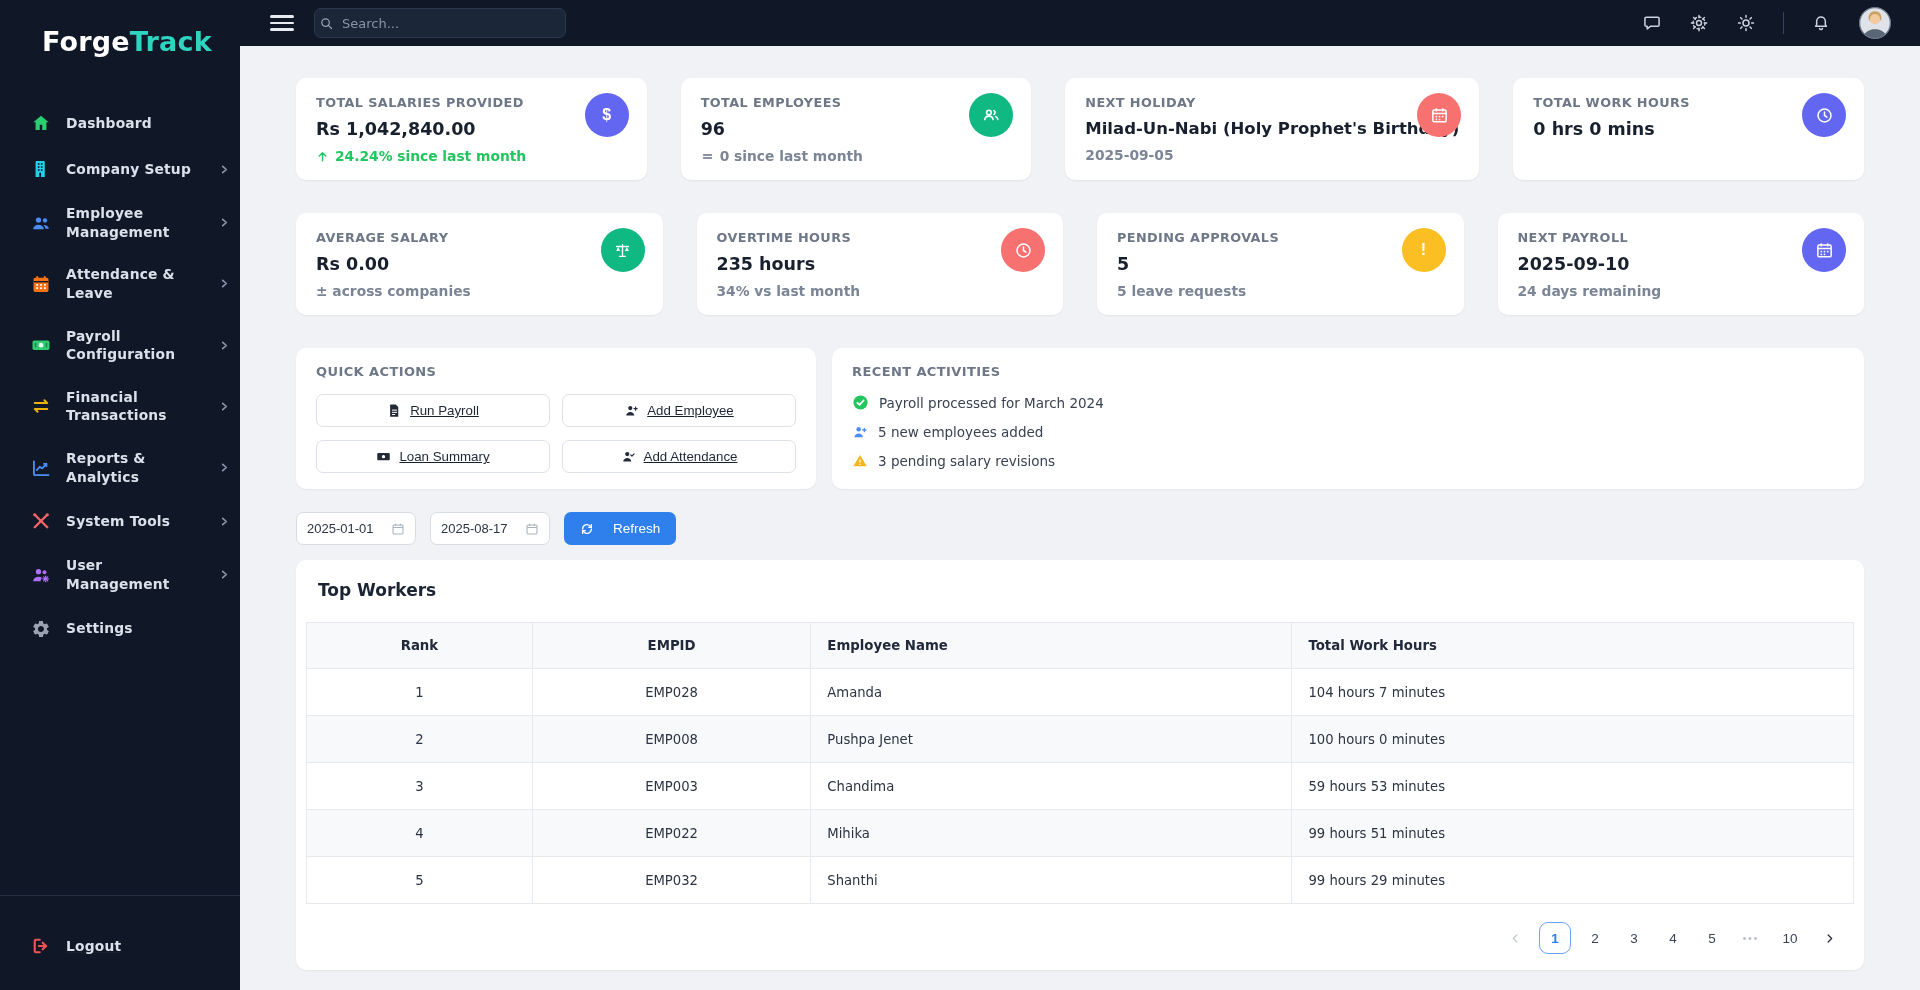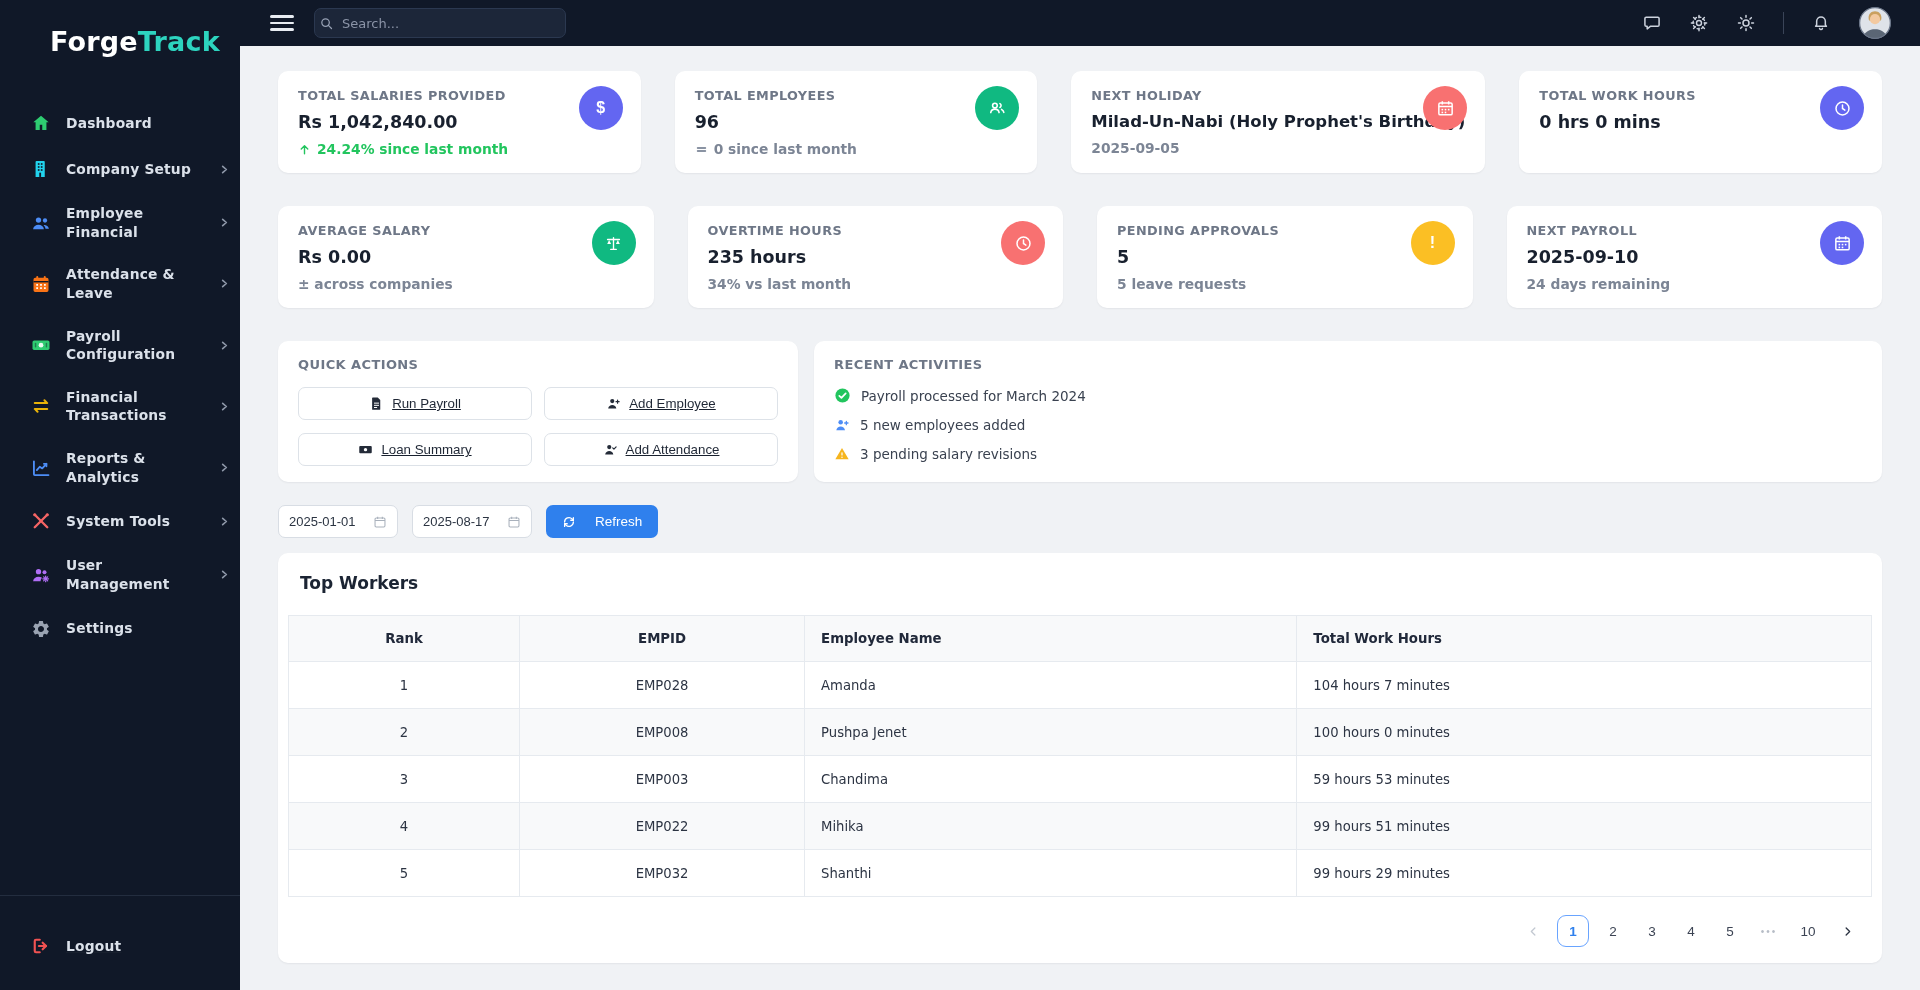--- a/index.html
+++ b/index.html
@@ -5,42 +5,42 @@
   * { margin:0; padding:0; box-sizing:border-box; }
   html,body { width:1920px; height:990px; overflow:hidden; }
   body {
     display:flex;
     font-family:"DejaVu Sans","Liberation Sans",sans-serif;
     background:#f0f2f5;
     color:#18202e;
   }
   
   .sidebar { width:240px; flex:none; background:#101828; display:flex; flex-direction:column; }
-  .logo { padding:26px 0 0 42px; font-size:27px; font-weight:bold; letter-spacing:.2px; color:#fff; white-space:nowrap;margin-left:8px; }
+  .logo { padding:26px 0 0 42px; font-size:27px; font-weight:bold; letter-spacing:.2px; color:#fff; white-space:nowrap; }
   .menu { margin-top:46px; padding:0 4px 0 20px; display:flex; flex-direction:column; gap:6px; }
   .mi { display:flex; align-items:center; gap:14px; padding:9px 6px 9px 10px; border-radius:8px; cursor:pointer; }
   .mi-ic { width:22px; height:22px; flex:none; display:flex; align-items:center; justify-content:center; }
   .mi-label { font-size:13.8px; font-weight:600; color:#dbe1ea; line-height:1.35; letter-spacing:.2px; }
   .mi-chev { margin-left:auto; color:#8e97a8; display:flex; }
   .sidebar-spacer { flex:1; }
   .sidebar-bottom { border-top:1px solid #232d3f; margin:0 0 0 0; padding:30px 12px 24px 20px;text-decoration:underline; }
   
   .main { flex:1; display:flex; flex-direction:column; min-width:0; }
   .topbar { height:46px; flex:none; background:#101828; display:flex; align-items:center; padding:0 28px 0 30px; gap:20px; }
   .hamburger { width:24px; display:flex; flex-direction:column; gap:4px; cursor:pointer; }
   .hamburger span { height:2.6px; border-radius:2px; background:#e8ecf2; }
   .search { width:252px; height:30px; background:#1c2639; border:1px solid #2b3850; border-radius:7px; display:flex; align-items:center; gap:8px; padding:0 4px; color:#97a1b4; }
   .search input { flex:1; min-width:0; background:transparent; border:none; outline:none; color:#c6cdd9; font-size:13px; font-family:inherit; }
   .search input::placeholder { color:#8b94a7; }
   .topbar-right { margin-left:auto; display:flex; align-items:center; gap:27px; }
   .tb-ic { color:#cdd3de; display:flex; cursor:pointer; }
   .tb-divider { width:1px; height:22px; background:#3a4458; }
   .avatar { width:34px; height:34px; border-radius:50%; cursor:pointer; display:flex; }
   
-  .content { flex:1; padding:32px 38px 0; display:flex; flex-direction:column; overflow:hidden;justify-content:center; }
+  .content { flex:1; padding:32px 56px 0; display:flex; flex-direction:column; overflow:hidden; }
   .cards-grid { display:grid; grid-template-columns:repeat(4,1fr); gap:34px; margin-bottom:33px; }
   .stat-card { background:#fff; border-radius:10px; padding:17px 20px 16px; position:relative; box-shadow:0 1px 2px rgba(16,24,40,.06); }
   .stat-label { font-size:12.8px; font-weight:bold; color:#6e7787; letter-spacing:.4px; margin-bottom:9px; white-space:nowrap; }
   .stat-value { font-size:17.5px; font-weight:bold; color:#18202e; margin-bottom:9px; white-space:nowrap; }
   .stat-sub { font-size:13.8px; font-weight:600; color:#7c8595; display:flex; align-items:center; gap:6px; white-space:nowrap; }
   .stat-ic { position:absolute; top:15px; right:18px; width:44px; height:44px; border-radius:50%; display:flex; align-items:center; justify-content:center; color:#fff; }
   .stat-ic .sym { font-size:16px; font-weight:bold; font-family:"Liberation Sans",sans-serif; }
   
   .panels-row { display:flex; gap:16px; margin-bottom:23px; }
   .panel { background:#fff; border-radius:10px; padding:16px 20px; box-shadow:0 1px 2px rgba(16,24,40,.06); }
@@ -115,21 +115,21 @@
     </div>
     <div class="mi">
       <span class="mi-ic" style="color: rgb(77, 141, 246);">
           <svg viewBox="0 0 24 24" width="20" height="20" fill="currentColor">
             <circle cx="9" cy="8.5" r="3.2"></circle>
             <path d="M2.5 19.5c.4-3.6 3.2-5.5 6.5-5.5s6.1 1.9 6.5 5.5z"></path>
             <circle cx="16.8" cy="9" r="2.6"></circle>
             <path d="M16.4 14.3c2.8.4 4.8 2 5.1 4.7h-4.1c-.2-1.8-1-3.4-2.3-4.4.4-.2.9-.3 1.3-.3z"></path>
           </svg>
         </span>
-      <span class="mi-label">Employee Financial</span>
+      <span class="mi-label">Employee Management</span>
       <span class="mi-chev">
           <svg viewBox="0 0 12 12" width="11" height="11" fill="none" stroke="currentColor" stroke-width="1.8" stroke-linecap="round" stroke-linejoin="round">
             <path d="M4 2.5 8 6l-4 3.5"></path>
           </svg>
         </span>
     </div>
     <div class="mi">
       <span class="mi-ic" style="color: rgb(249, 115, 22);">
           <svg viewBox="0 0 24 24" width="20" height="20" fill="currentColor">
             <path d="M5 4.5h14a2 2 0 0 1 2 2v13a2 2 0 0 1-2 2H5a2 2 0 0 1-2-2v-13a2 2 0 0 1 2-2z"></path>

